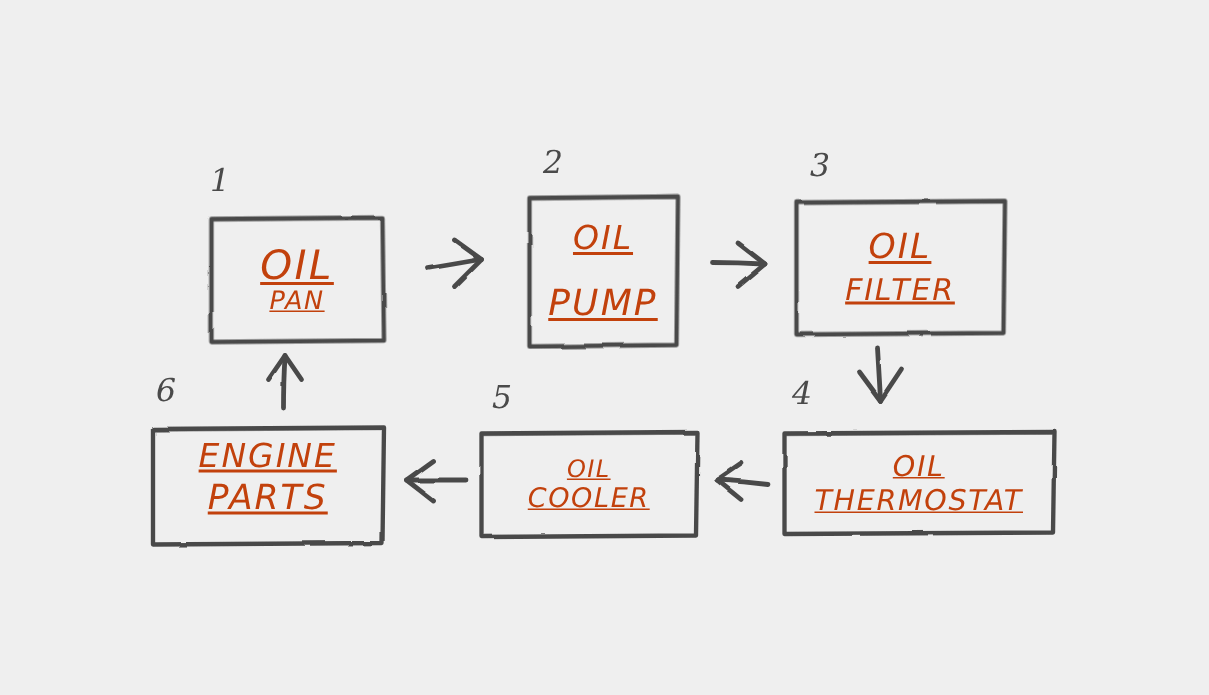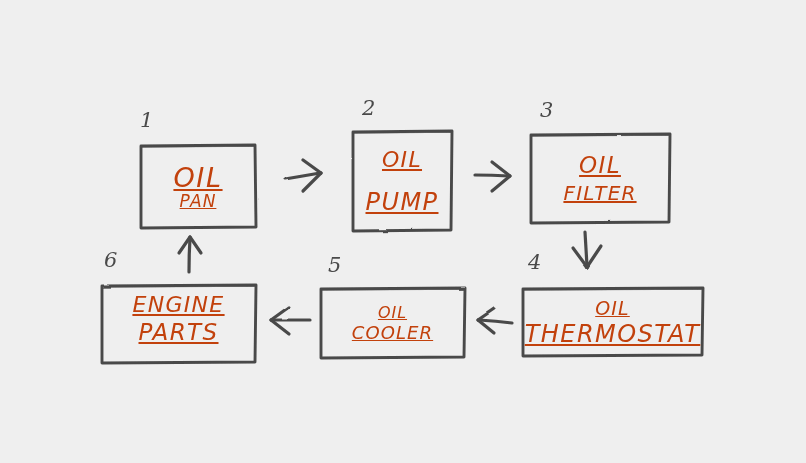--- a/index.html
+++ b/index.html
@@ -149,21 +149,21 @@
     <span class="line2" style="font-size:24px; margin-top:16px;">PUMP</span>
   </div>
 
   <div class="node-label" style="left:530px; top:134px; width:140px; height:89px;">
     <span class="line1" style="font-size:23px;">OIL</span>
     <span class="line2" style="font-size:20px; margin-top:3px;">FILTER</span>
   </div>
 
   <div class="node-label" style="left:522px; top:288px; width:181px; height:68px;">
     <span class="line1" style="font-size:19px;">OIL</span>
-    <span class="line2" style="font-size:24px; margin-top:1px;">THERMOSTAT</span>
+    <span class="line2" style="font-size:19px; margin-top:1px;">THERMOSTAT</span>
   </div>
 
   <div class="node-label" style="left:320px; top:288px; width:145px; height:70px;">
     <span class="line1" style="font-size:16px;">OIL</span>
     <span class="line2" style="font-size:18px; margin-top:0px;">COOLER</span>
   </div>
 
   <div class="node-label" style="left:101px; top:285px; width:155px; height:66px;">
     <span class="line1" style="font-size:22px;">ENGINE</span>
     <span class="line2" style="font-size:23px; margin-top:2px;">PARTS</span>

